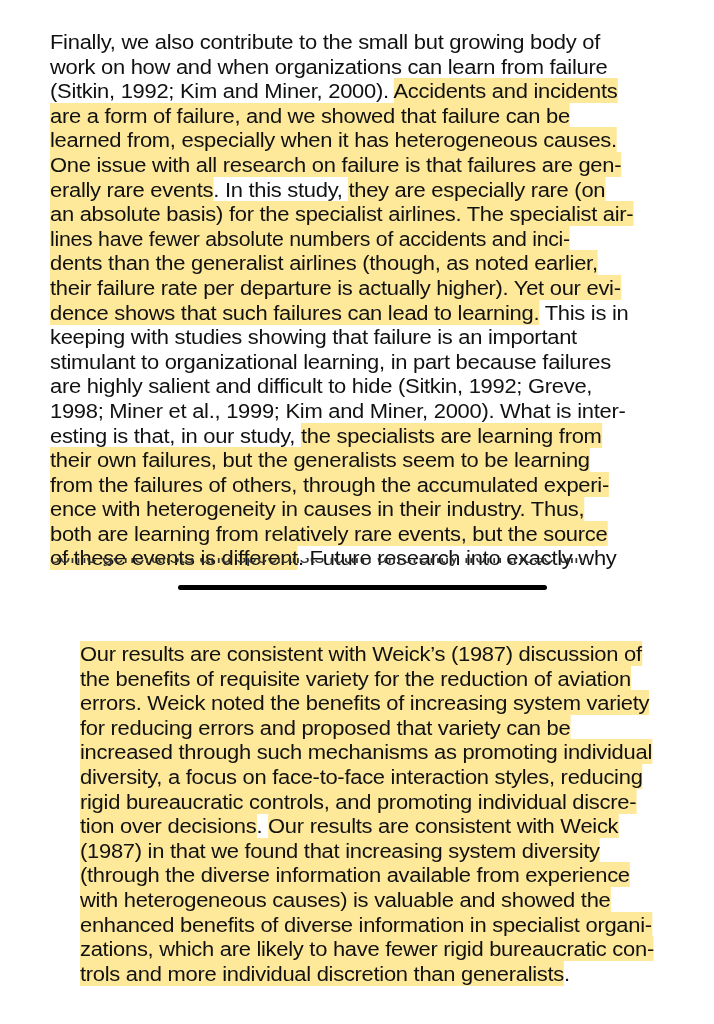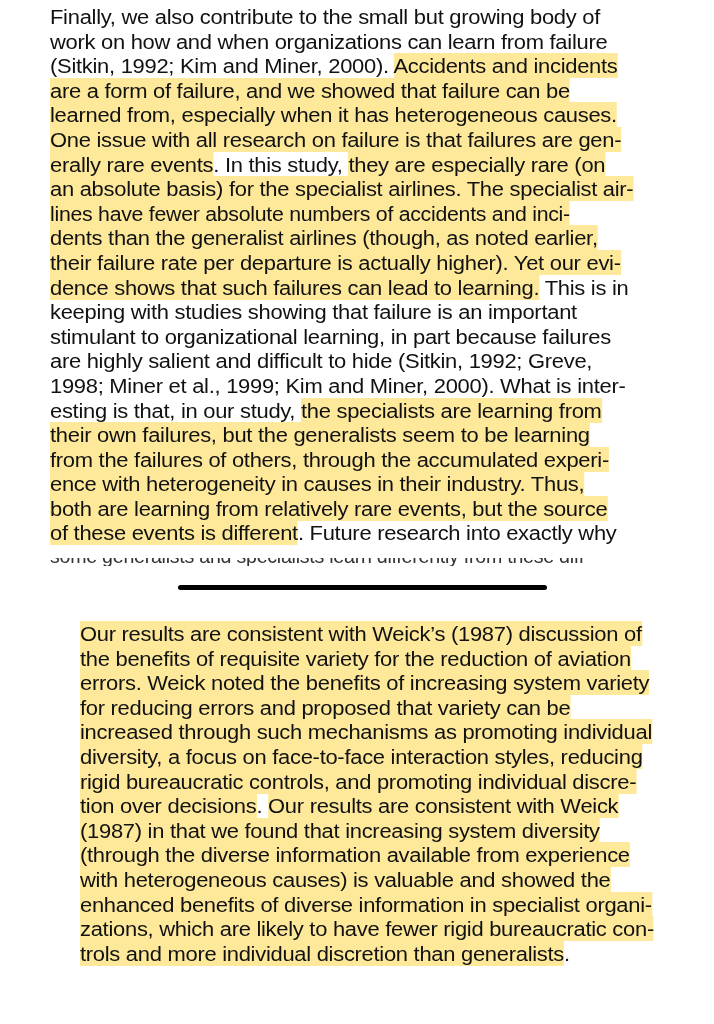--- a/index.html
+++ b/index.html
@@ -13,26 +13,26 @@
       position: relative;
       overflow: hidden;
       font-family: "Liberation Sans", "DejaVu Sans", sans-serif;
       color: #111111;
     }
     .excerpt {
       position: absolute;
     }
     #excerpt-top {
       left: 50px;
-      top: 5px;
+      top: 30px;
       width: 630px;
     }
     #excerpt-bottom {
       left: 55px;
-      top: 622px;
+      top: 642px;
       width: 630px;
       padding-left: 25px;
     }
     .line {
       display: block;
       height: 24.6px;
       line-height: 24.6px;
       font-size: 19.6px;
       letter-spacing: -0.25px;
       white-space: pre;

